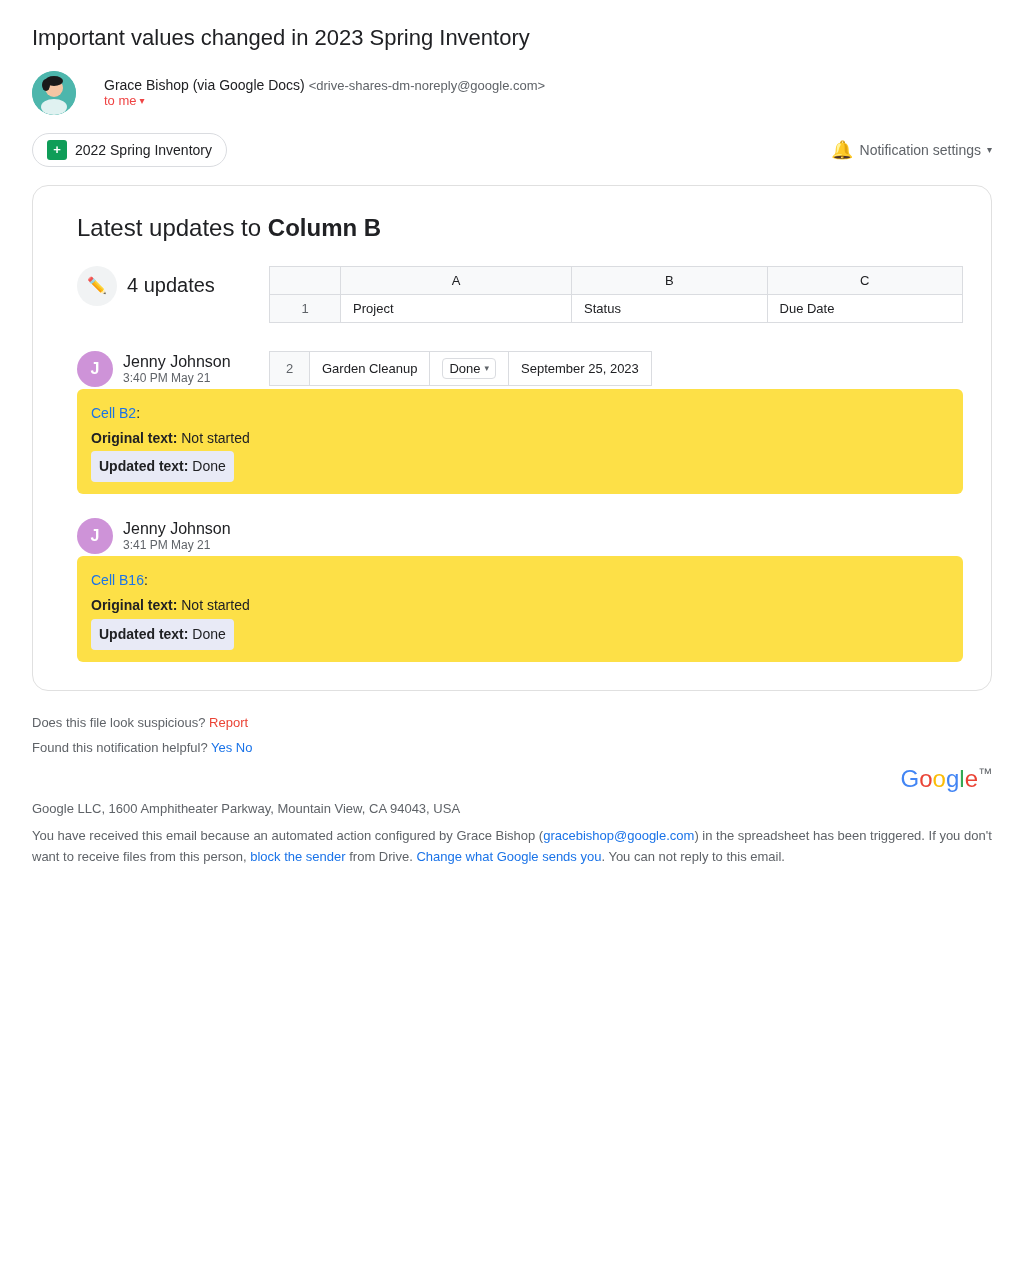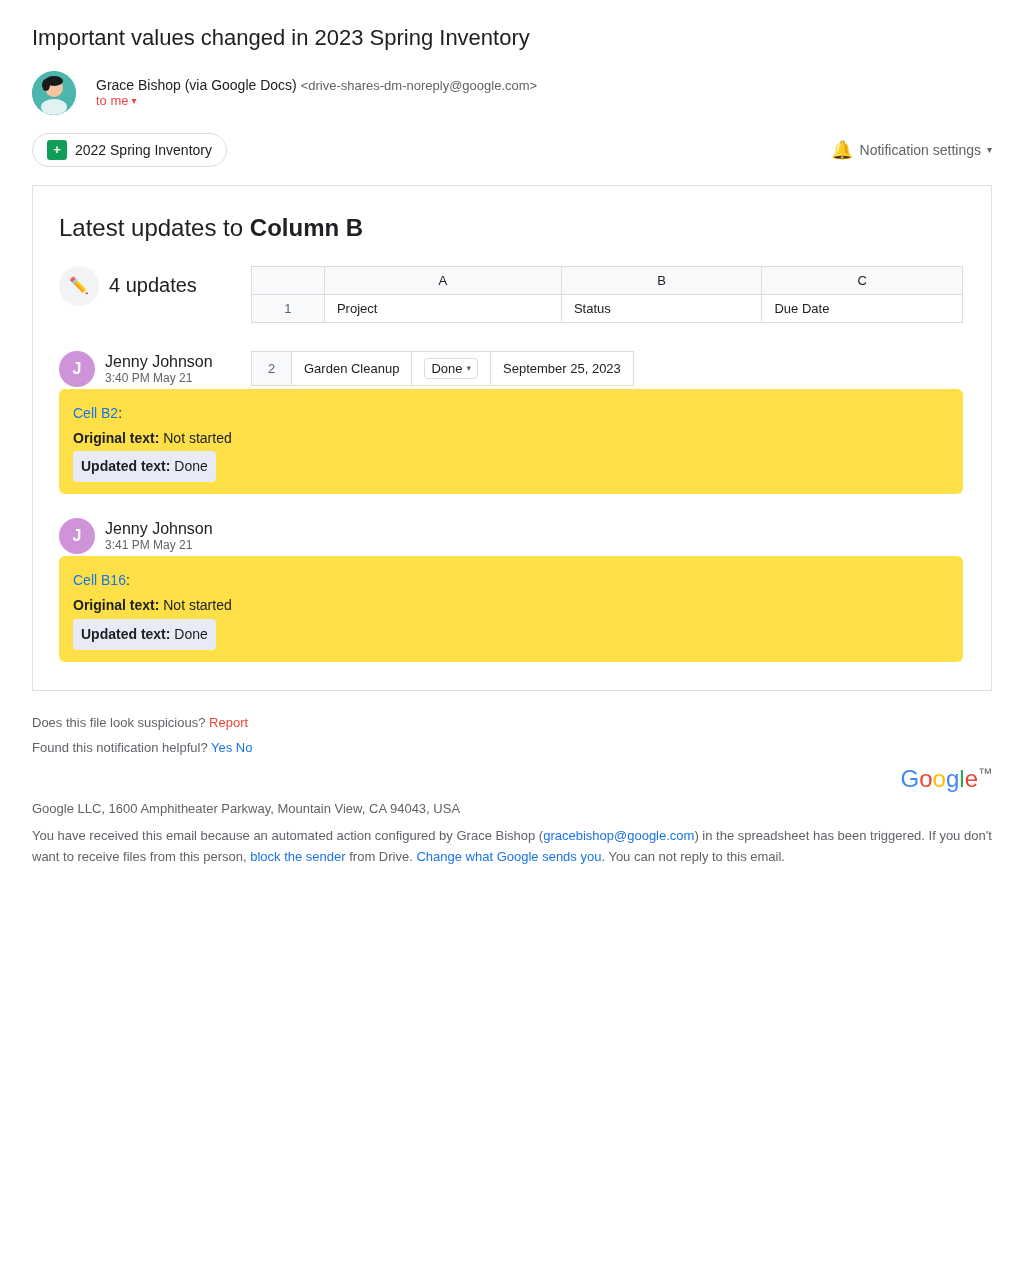--- a/index.html
+++ b/index.html
@@ -16,21 +16,21 @@
       font-size: 22px;
       font-weight: 400;
       color: #202124;
       margin-bottom: 18px;
       line-height: 1.3;
     }
 
     .sender-row {
       display: flex;
       align-items: center;
-      gap: 20px;
+      gap: 28px;
       margin-bottom: 18px;
     }
 
     .avatar {
       width: 44px;
       height: 44px;
       border-radius: 50%;
       overflow: hidden;
       flex-shrink: 0;
       background: #4db6ac;
@@ -113,22 +113,22 @@
     .bell-icon {
       font-size: 18px;
     }
 
     .notif-chevron {
       font-size: 10px;
     }
 
     .card {
       border: 1px solid #e0e0e0;
-      border-radius: 1px;
-      padding: 28px 28px 28px 26px;
+      border-radius: 16px;
+      padding: 28px 28px 28px 44px;
       margin-bottom: 20px;
     }
 
     .card-title {
       font-size: 24px;
       font-weight: 400;
       color: #202124;
       margin-bottom: 24px;
     }
 

